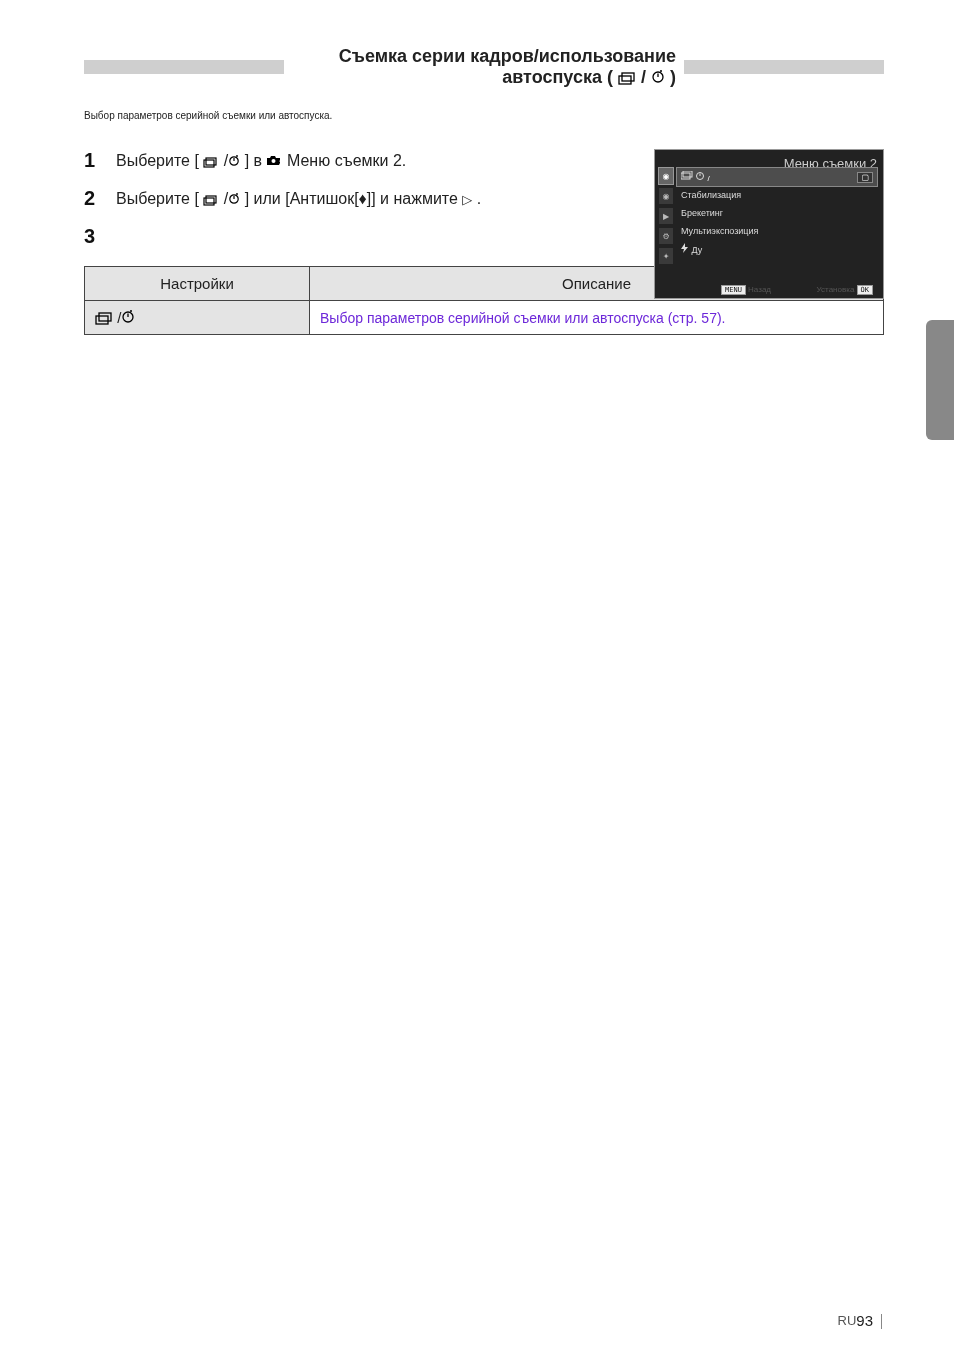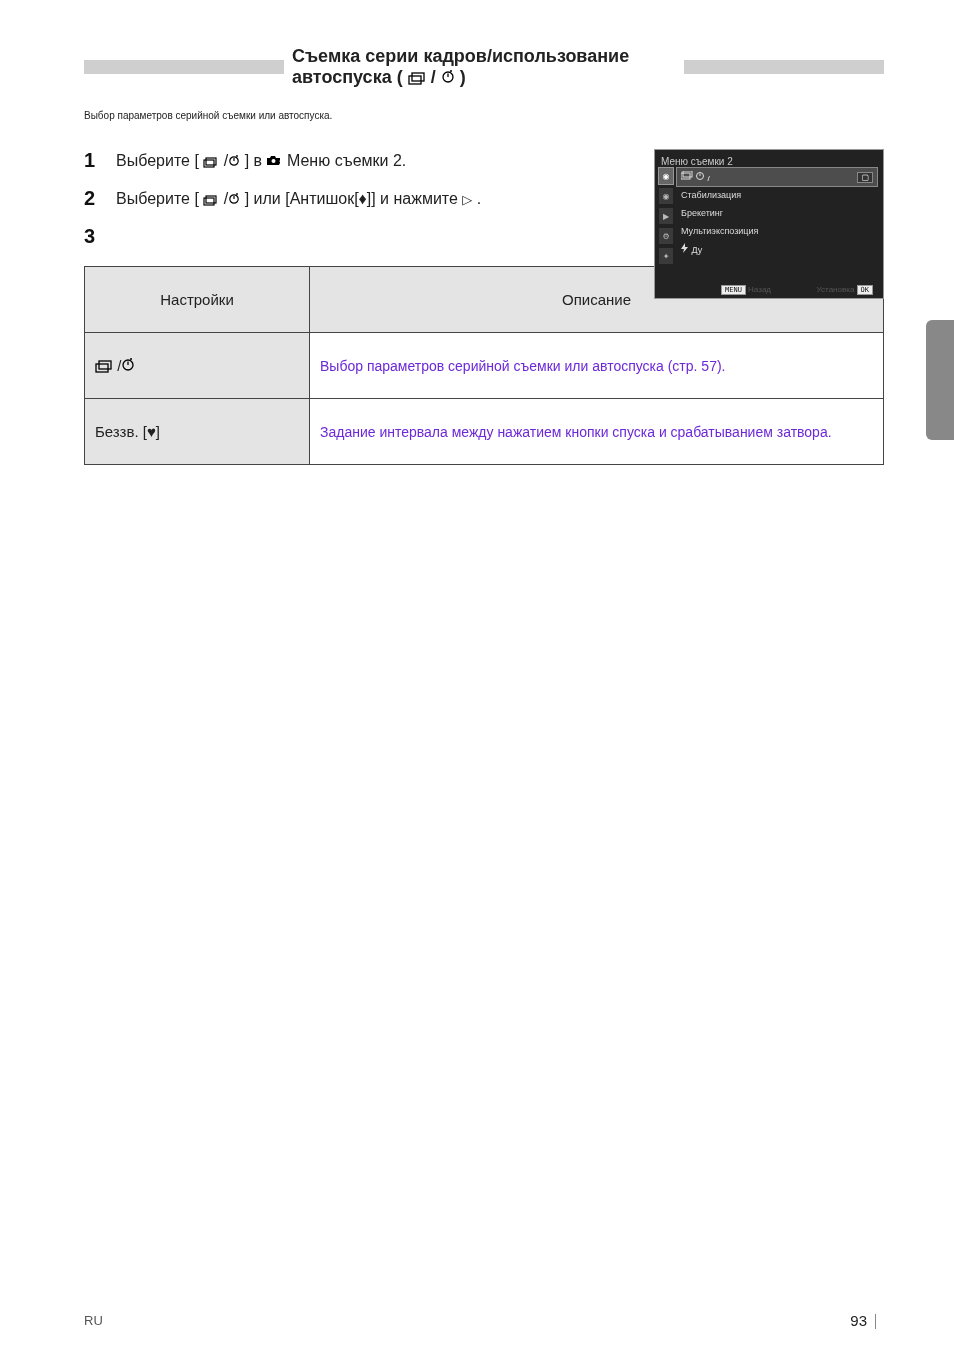--- a/index.html
+++ b/index.html
@@ -17,20 +17,21 @@
     position: relative;
     height: 100%;
   }
 
   
   .topbar {
     height: 14px;
     background: #cfcfcf;
     position: relative;
     margin-bottom: 0px;
+    text-align: right;
   }
   .topbar-label {
     position: absolute;
     left: 50%;
     top: 50%;
     transform: translate(-50%, -50%);
     background: #fff;
     padding: 0 8px;
     font-size: 18px;
     font-weight: bold;
@@ -88,24 +89,24 @@
     top:0;
     width:230px;
     height:150px;
     border:1px solid #999;
     background:#222;
     font-size:10px;
     color:#ddd;
     padding:6px 6px 16px 6px;
   }
   .menu .titlebar {
-    font-size:10px;
+    font-size:13px;
     color:#ccc;
     margin-bottom:2px;
-    text-align:left;
+    text-align:right;
   }
   .menu .tabs {
     position:absolute;
     left:4px;
     top:18px;
     display:flex;
     flex-direction:column;
     gap:4px;
   }
   .menu .tabs .t {
@@ -169,44 +170,44 @@
 
   
   table.opts {
     border-collapse:collapse;
     width:100%;
     margin-top:18px;
     font-size:15px;
   }
   table.opts th, table.opts td {
     border:1px solid #444;
-    padding:24px 10px;
+    padding:8px 10px;
     vertical-align:middle;
   }
   table.opts th {
     background:#e4e4e4;
     font-weight:normal;
     text-align:center;
   }
   table.opts td.name {
     background:#e4e4e4;
     width:225px;
   }
   table.opts td.desc {
     color:#6d28d9;
   }
   .small { font-size:14px; }
 
   .footer {
     position:absolute;
     bottom:28px;
-    right:78px;
+    right:72px;
     left:84px;
     display:flex;
-    justify-content:space-between;
+    justify-content:flex-end;
     align-items:center;
     font-size:13px;
     color:#555;
     border-top:0;
   }
   .footer .rule {
     border-right:1px solid #888;
     height:22px;
     margin-left:8px;
   }
@@ -358,24 +359,20 @@
                 <rect x="4" y="1" width="12" height="8" fill="none" stroke="#000" stroke-width="1.3"></rect>
               </svg>
         </span>/<span><svg width="14" height="14">
                 <circle cx="7" cy="8" r="5" fill="none" stroke="#000" stroke-width="1.3"></circle>
                 <line x1="7" y1="8" x2="7" y2="4.5" stroke="#000" stroke-width="1.3"></line>
                 <circle cx="10" cy="2" r="1" fill="#000"></circle>
               </svg></span>
       </td>
       <td class="desc small">Выбор параметров серийной съемки или автоспуска (стр. 57).</td>
     </tr>
-    <tr>
-      <td class="name">Беззв. [♥]</td>
-      <td class="desc small">Задание интервала между нажатием кнопки спуска и срабатыванием затвора.</td>
-    </tr>
   </tbody>
     </table>
 
   <div class="footer">
     <span>RU</span>
     <span>
       <span class="pnum">93</span>
       <span class="rule"></span>
     </span>
   </div>

